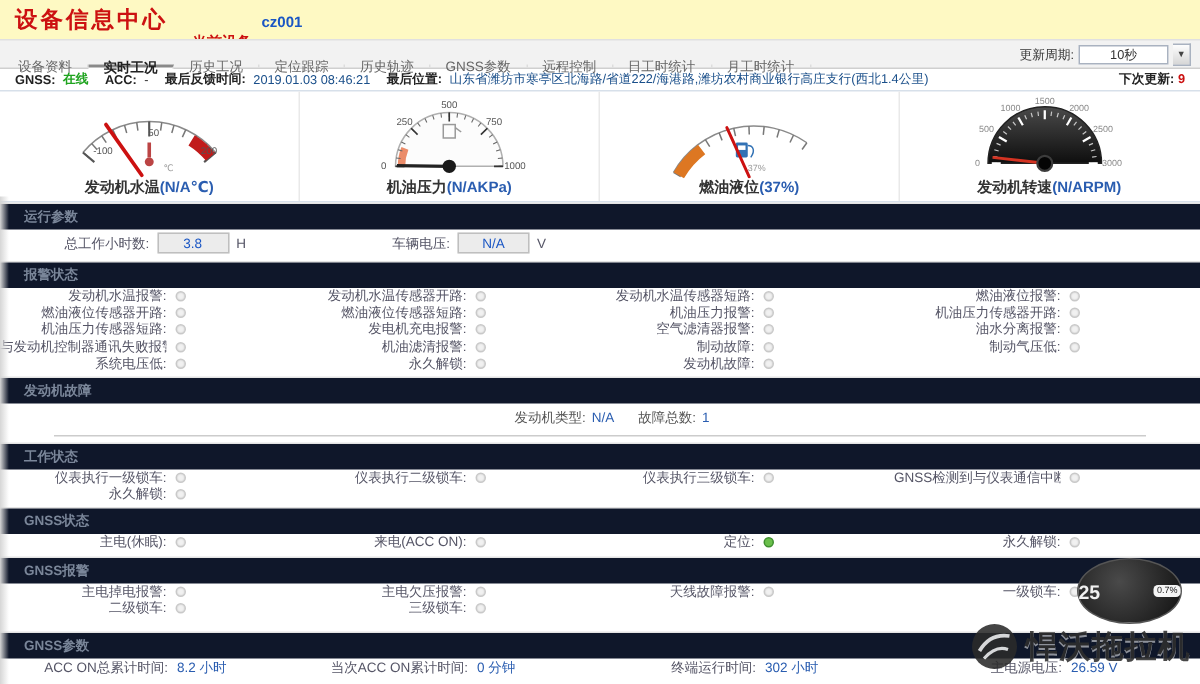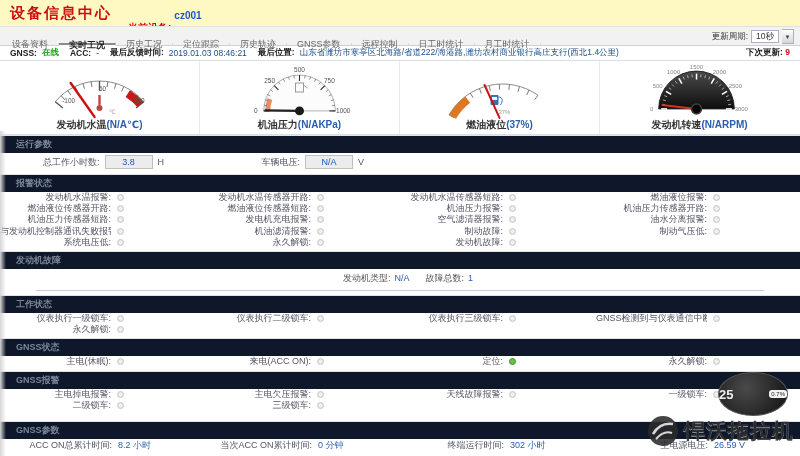--- a/index.html
+++ b/index.html
@@ -10,21 +10,21 @@
   .title{font-size:15px;font-weight:bold;color:#cc1111;letter-spacing:2px;}
   .curdev{display:flex;align-items:center;gap:3px;padding-top:4px;}
   .curdev .lbl{color:#cc1111;font-weight:bold;font-size:10px;margin-top:26px;}
   .curdev .val{color:#1a56c4;font-weight:bold;font-size:10px;}
   
   .tabbar{height:18px;background:#f2f2f2;border-top:1px solid #e0e0e0;border-bottom:1px solid #cfcfcf;
           display:flex;align-items:stretch;padding-left:2px;position:relative;}
   .tab{padding:0 10px;display:flex;align-items:center;color:#666;border-right:1px solid #ddd;cursor:pointer;white-space:nowrap;margin-top:16px;}
   .tab.active{background:#fff;color:#222;font-weight:bold;border-top:2px solid #8a8a8a;margin-bottom:-1px;}
   .update-wrap{position:absolute;right:6px;top:2px;display:flex;align-items:center;gap:3px;font-size:8.5px;color:#333;}
-  .sel{border:1px solid #a9b2c0;background:#fff;height:11px;line-height:11px;padding:0 4px;color:#333;}
+  .sel{border:1px solid #a9b2c0;background:#fff;height:11px;line-height:11px;padding:0 20px;color:#333;}
   .selbtn{width:11px;height:13px;background:linear-gradient(#fdfdfd,#d6d6d6);border:1px solid #a9b2c0;border-left:none;
           display:inline-flex;align-items:center;justify-content:center;font-size:6px;color:#444;}
   
   .statusbar{height:14px;display:flex;align-items:center;padding:0 10px;gap:5px;font-size:8.5px;white-space:nowrap;overflow:hidden;}
   .statusbar .b{font-weight:bold;color:#222;}
   .ok{color:#1fa41f;font-weight:bold;}
   .navy{color:#1a4f8a;}
   .next{margin-left:auto;font-weight:bold;color:#222;}
   .next .red{color:#cc1111;}
   

